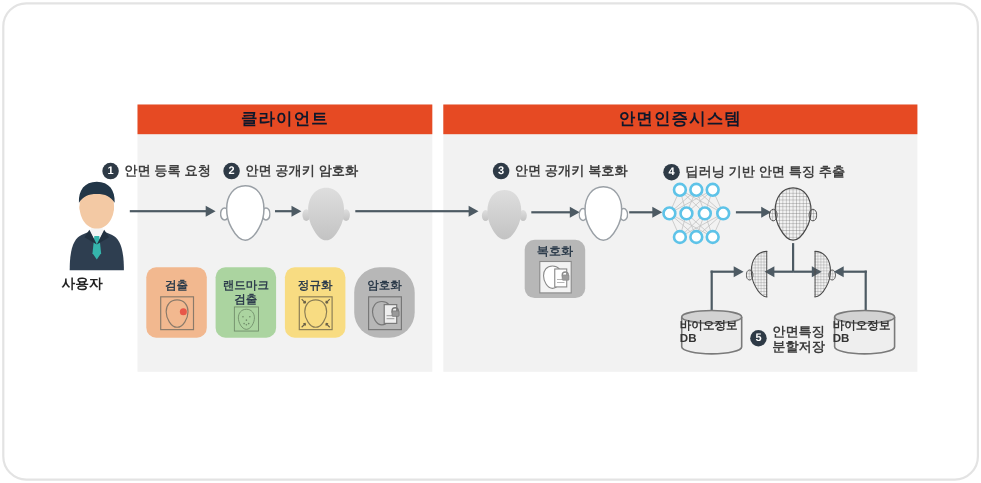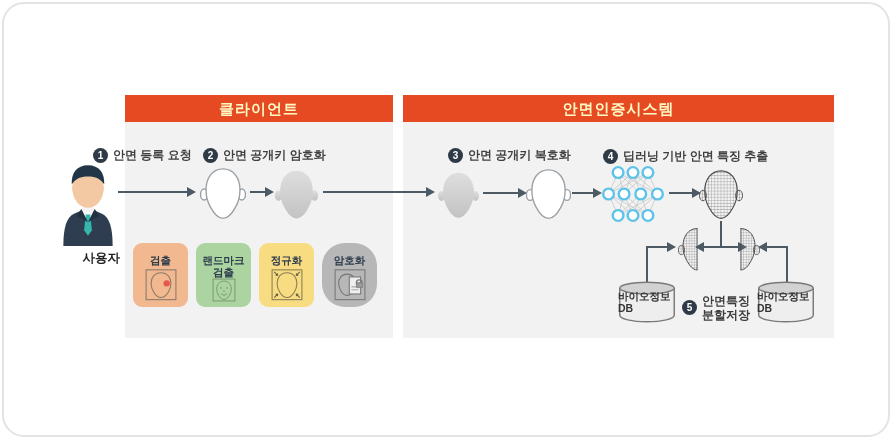--- a/index.html
+++ b/index.html
@@ -2,36 +2,36 @@
 <html><head>
 <meta charset="utf-8">
 <style>
   html,body{margin:0;padding:0;background:#fff;}
   .canvas{position:relative;width:892px;height:439px;background:#fff;
     font-family:"Liberation Sans",sans-serif;overflow:hidden;}
   .frame{position:absolute;left:2px;top:2px;width:884px;height:431px;
     border:2px solid #e3e3e3;border-radius:22px;}
   .panel{position:absolute;top:95px;height:243px;background:#f2f2f2;}
   .panel-header{position:absolute;left:0;top:0;width:100%;height:27px;background:#e64a23;
-    color:#fef9c3;font-size:15px;font-weight:bold;text-align:center;line-height:27px;letter-spacing:1px;}
+    color:#0f172a;font-size:15px;font-weight:bold;text-align:center;line-height:27px;letter-spacing:1px;}
   .steplab{position:absolute;display:flex;align-items:center;gap:5px;}
   .stepnum{width:15px;height:15px;border-radius:50%;background:#2e3a46;color:#fff;
     font-size:10px;font-weight:bold;display:flex;align-items:center;justify-content:center;flex:0 0 15px;}
   .steptext{font-size:12px;font-weight:bold;color:#404040;white-space:nowrap;}
   .arr{position:absolute;height:2px;background:#4d5a63;}
   .arr.r::after{content:'';position:absolute;right:-8px;top:-4px;
     border-left:9px solid #4d5a63;border-top:5px solid transparent;border-bottom:5px solid transparent;}
   .arr.l::before{content:'';position:absolute;left:-8px;top:-4px;
     border-right:9px solid #4d5a63;border-top:5px solid transparent;border-bottom:5px solid transparent;}
   .vline{position:absolute;width:2px;background:#4d5a63;}
   .pbox{position:absolute;top:243px;width:55px;height:64px;border-radius:9px;
     display:flex;flex-direction:column;align-items:center;}
   .pbox .t{font-size:10.5px;font-weight:bold;color:#2e3d4c;line-height:11.5px;text-align:center;margin-top:12px;}
   .pbox svg{margin-top:auto;margin-bottom:5px;}
-  .userlab{position:absolute;font-size:12.5px;font-weight:bold;color:#222;text-align:right;}
+  .userlab{position:absolute;font-size:12.5px;font-weight:bold;color:#222;text-align:left;}
   .dbwrap{position:absolute;width:58px;height:42px;}
   .dbtext{position:absolute;width:100%;font-size:10.5px;font-weight:bold;
     color:#333;line-height:12px;top:9px;}
   .decbox{position:absolute;left:477px;top:218px;width:55px;height:53px;background:#b7b7b7;
     border-radius:9px;display:flex;flex-direction:column;align-items:center;}
   .decbox .t{font-size:11px;font-weight:bold;color:#2e3d4c;margin-top:3px;}
   .s5text{font-size:12px;font-weight:bold;color:#3d3d3d;line-height:14px;}
 </style>
 </head>
 <body>
@@ -213,20 +213,31 @@
   </div>
 
   <div class="steplab" style="left:682px;top:294px;align-items:flex-start;">
     <span class="stepnum" style="margin-top:6px;">5</span>
     <span class="s5text">
       <span>안면특징</span><br>
       <span>분할저장</span>
     </span>
   </div>
 
+  <div class="decbox">
+    <div class="t">복호화</div>
+    <svg width="34" height="32" viewBox="0 0 50 46">
+      <rect x="4" y="2" width="42" height="42" fill="#f3f3f3" stroke="#8a8a8a" stroke-width="1.5"></rect>
+      <path d="M21,8 C29,8 33,14 33,21 C33,28 28,38 21,38 C14,38 9,28 9,21 C9,14 13,8 21,8 Z" fill="#fff" stroke="#8a8a8a" stroke-width="1.5"></path>
+      <rect x="24" y="12" width="16" height="24" fill="#fff" stroke="#8a8a8a" stroke-width="1.5"></rect>
+      <path d="M27,26 L37,26 M27,30 L37,30" stroke="#b5b5b5" stroke-width="1.5"></path>
+      <circle cx="38" cy="20" r="4" fill="none" stroke="#8a8a8a" stroke-width="1.8"></circle>
+      <rect x="34" y="20" width="9" height="7" rx="1" fill="#9c9c9c" stroke="#8a8a8a"></rect>
+    </svg>
+  </div>
 
   <div class="pbox" style="left:133px;background:#f2b88f;">
     <div class="t">검출</div>
     <svg width="38" height="38" viewBox="0 0 50 50">
       <rect x="4" y="4" width="42" height="42" fill="none" stroke="#8a7a6a" stroke-width="1.5"></rect>
       <path d="M25,8 C34,8 39,15 39,23 C39,31 33,43 25,43 C17,43 11,31 11,23 C11,15 16,8 25,8 Z" fill="none" stroke="#8a7a6a" stroke-width="1.5"></path>
       <circle cx="33" cy="23" r="4.5" fill="#e85749"></circle>
     </svg>
   </div>
   <div class="pbox" style="left:196px;background:#abd4a0;">

